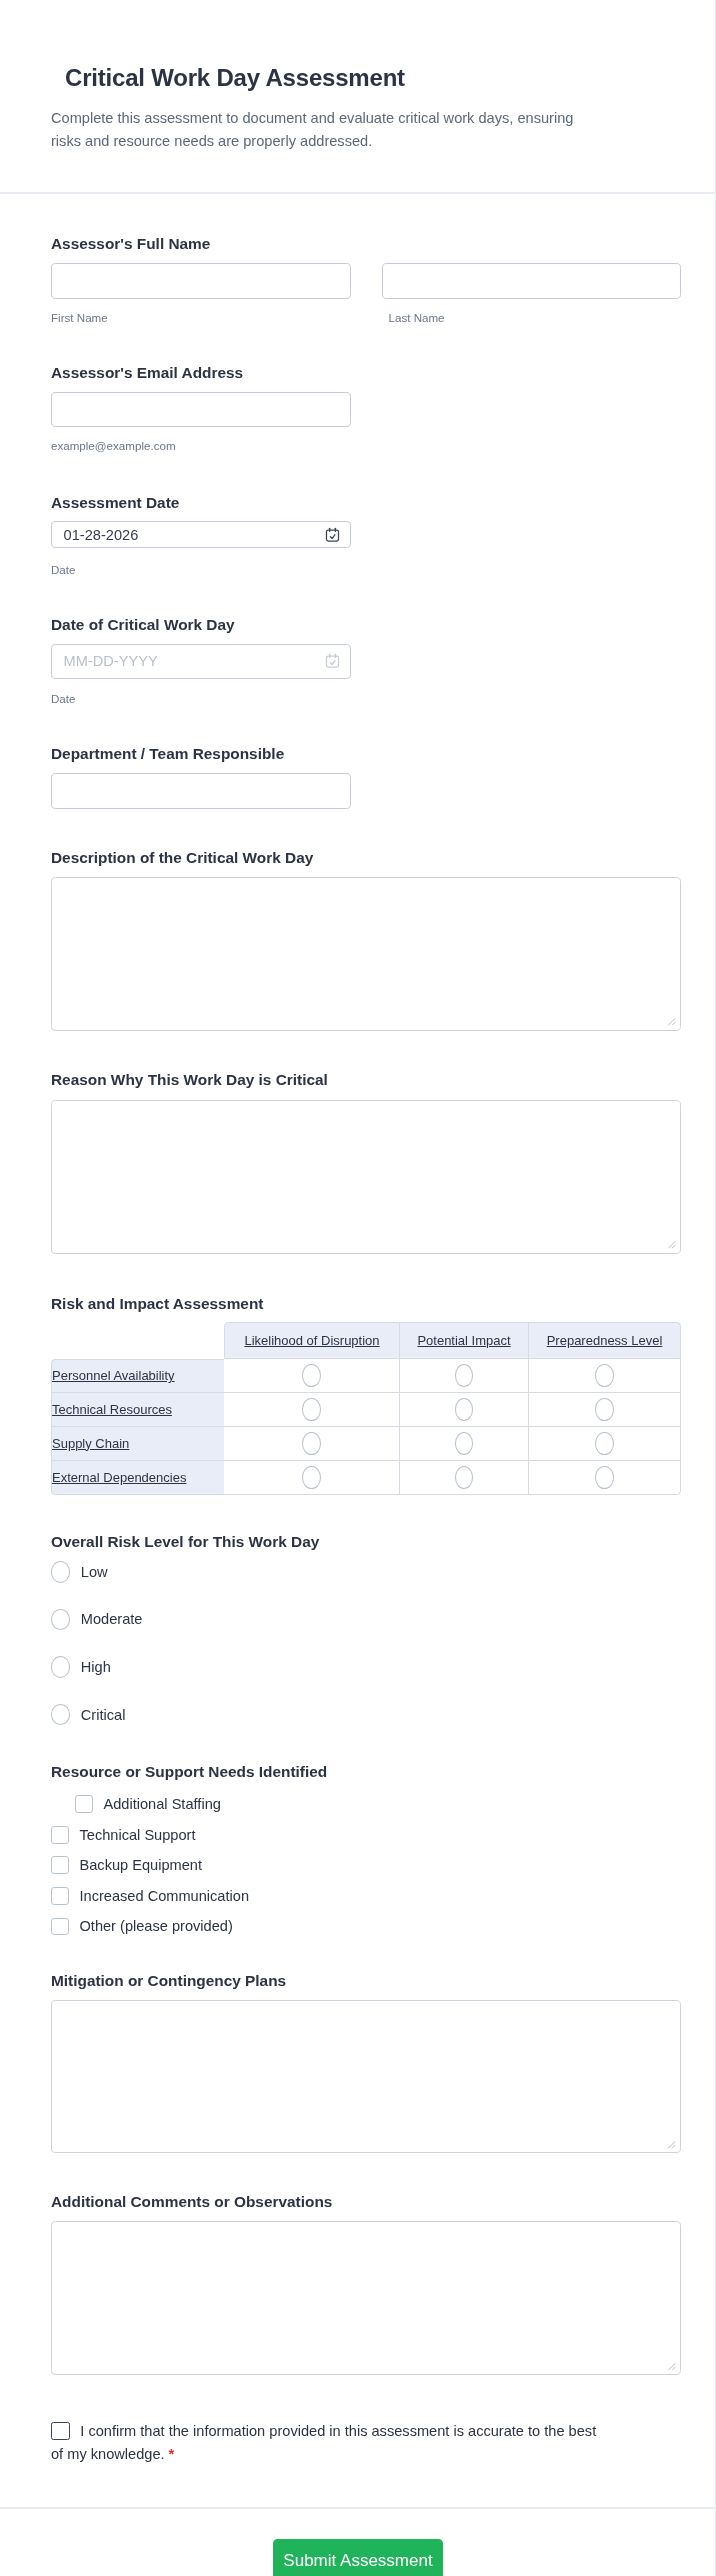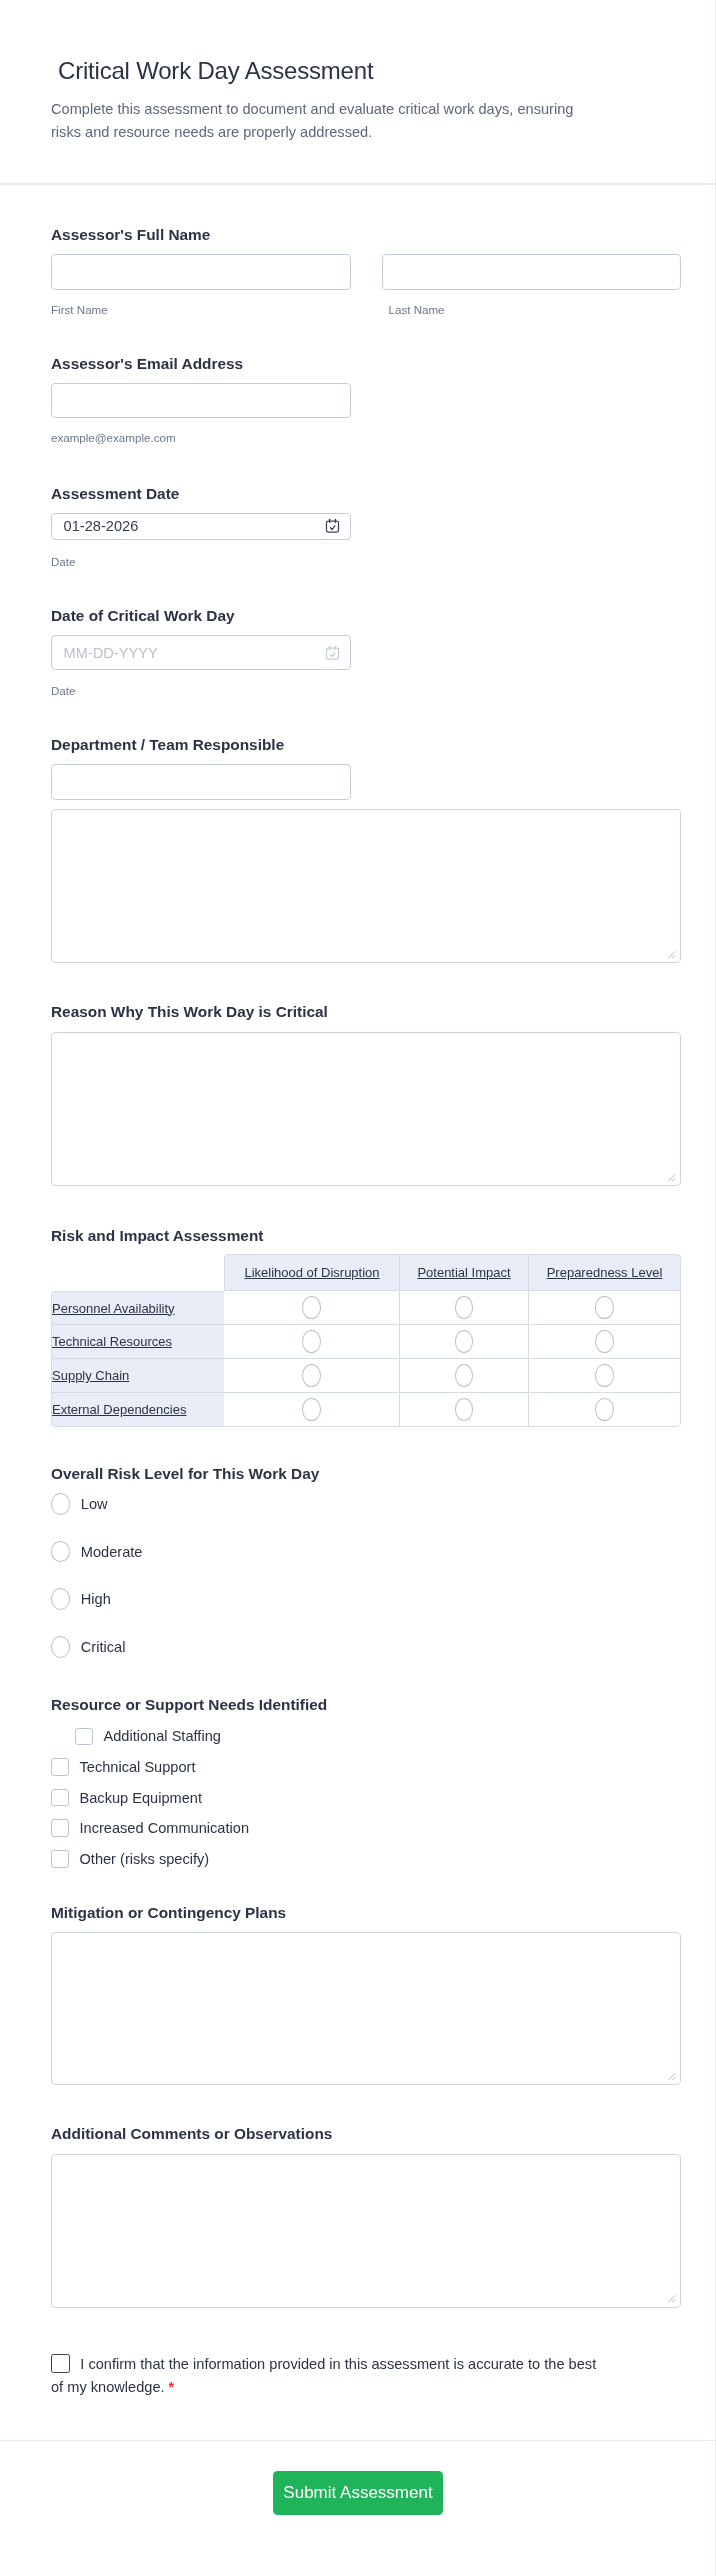--- a/index.html
+++ b/index.html
@@ -17,21 +17,21 @@
     --ph:#b9bfca;
   }
   *{box-sizing:border-box;}
   html,body{margin:0;padding:0;}
   body{
     width:716px;min-height:2576px;background:#fff;position:relative;
     font-family:"Liberation Sans",sans-serif;color:var(--ink);
   }
   .right-edge{position:absolute;top:0;right:0;width:1.5px;height:2576px;background:var(--line);}
   .inset{padding-left:51px;padding-right:35px;}
-  .title{font-size:24px;line-height:31px;font-weight:400;margin:7px;padding-top:48px;letter-spacing:-0.2px;}
+  .title{font-size:24px;line-height:31px;font-weight:700;margin:14px;padding-top:48px;letter-spacing:-0.2px;}
   .subtitle{font-size:14.6px;line-height:23px;color:var(--slate);margin:12.3px 0 0;max-width:543px;}
   .divider{height:1.5px;background:var(--line);}
   .div1{margin-top:39px;}
   .div2{margin-top:41px;}
   .q-label{font-size:15.4px;line-height:20px;font-weight:600;color:var(--ink);}
   .text-input{
     width:300px;height:36px;border:1.5px solid var(--border);border-radius:4.6px;background:#fff;
     font-family:"Liberation Sans",sans-serif;font-size:14.6px;color:#343c4e;padding:0 11.6px;outline:none;display:block;
   }
   .name-row{display:flex;gap:31px;margin-top:9.2px;}
@@ -136,20 +136,21 @@
       <line x1="8" y1="2.5" x2="8" y2="7"></line>
       <line x1="16" y1="2.5" x2="16" y2="7"></line>
       <polyline points="9,14.5 11.5,17 15.5,11.5"></polyline>
     </svg>
   </div>
   <span class="sub" style="margin-top:12.3px;">Date</span>
 
   <div class="q-label mt48">Department / Team Responsible</div>
   <input class="text-input mt12" type="text" value="" style="">
 
+  <div class="q-label mt51">Description of the Critical Work Day</div>
   <div class="ta-wrap">
     <textarea style=""></textarea>
     <svg class="grip" viewBox="0 0 13 13" stroke="currentColor" stroke-width="1.3">
       <line x1="3" y1="12" x2="12" y2="3"></line>
         <line x1="8" y1="12" x2="12" y2="8"></line>
     </svg>
   </div>
 
   <div class="q-label mt50">Reason Why This Work Day is Critical</div>
   <div class="ta-wrap" style="margin-top:10px;">
@@ -237,21 +238,21 @@
       <div class="cb-row">
         <span class="cb"></span>
         <span>Backup Equipment</span>
       </div>
       <div class="cb-row">
         <span class="cb"></span>
         <span>Increased Communication</span>
       </div>
       <div class="cb-row">
         <span class="cb"></span>
-        <span>Other (risks specify)</span>
+        <span>Other (please provided)</span>
       </div>
     </div>
 
   <div class="q-label mt45">Mitigation or Contingency Plans</div>
   <div class="ta-wrap h199">
     <textarea style=""></textarea>
     <svg class="grip" viewBox="0 0 13 13" stroke="currentColor" stroke-width="1.3">
       <line x1="3" y1="12" x2="12" y2="3"></line>
         <line x1="8" y1="12" x2="12" y2="8"></line>
     </svg>

